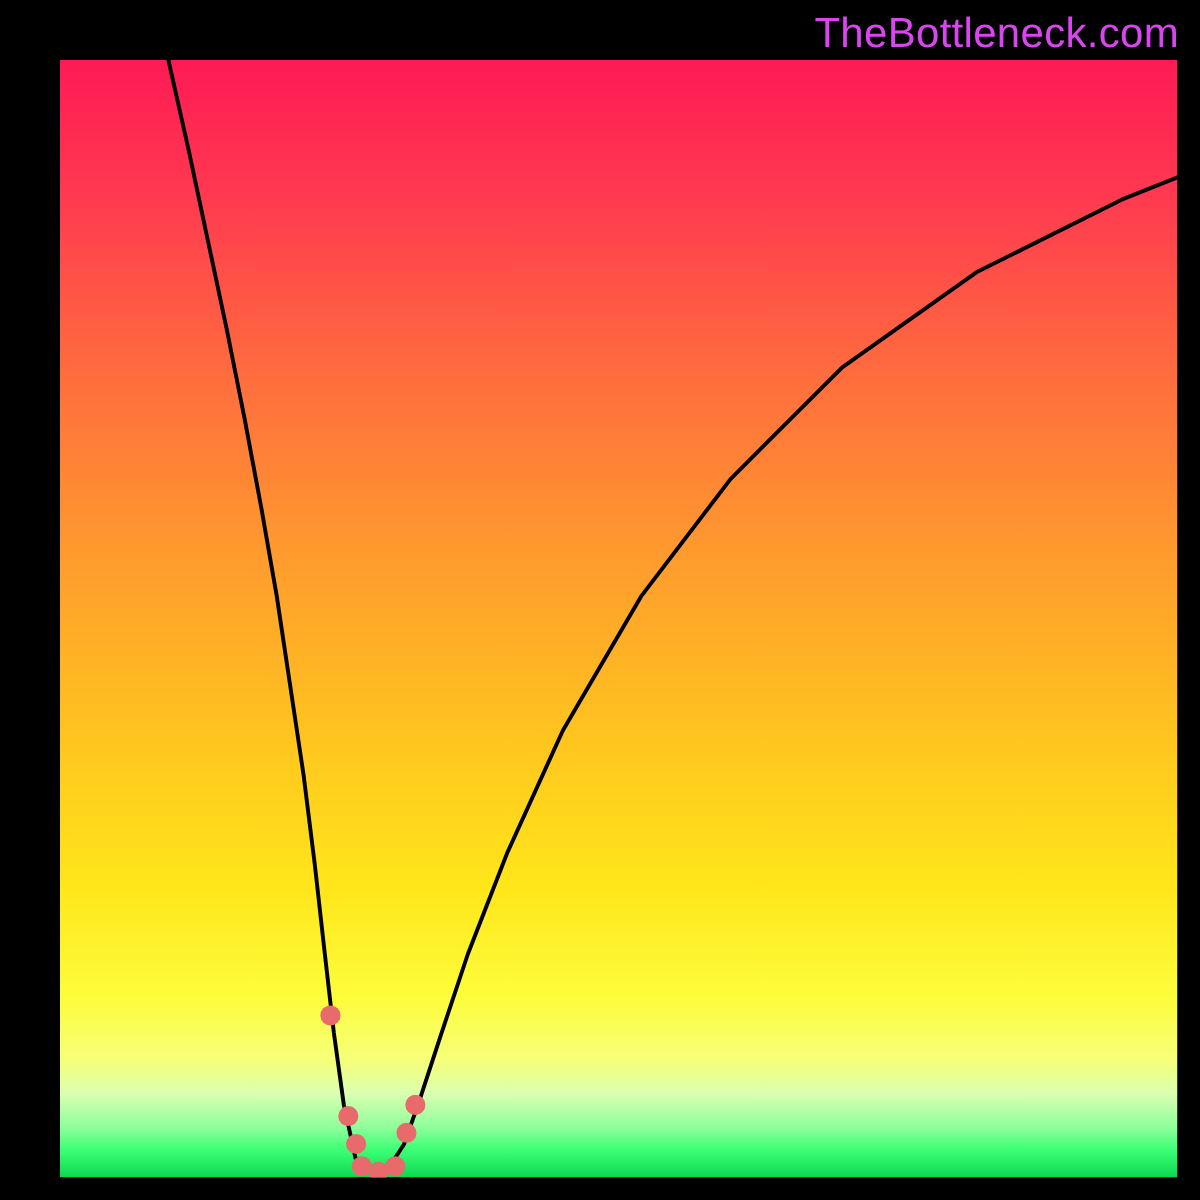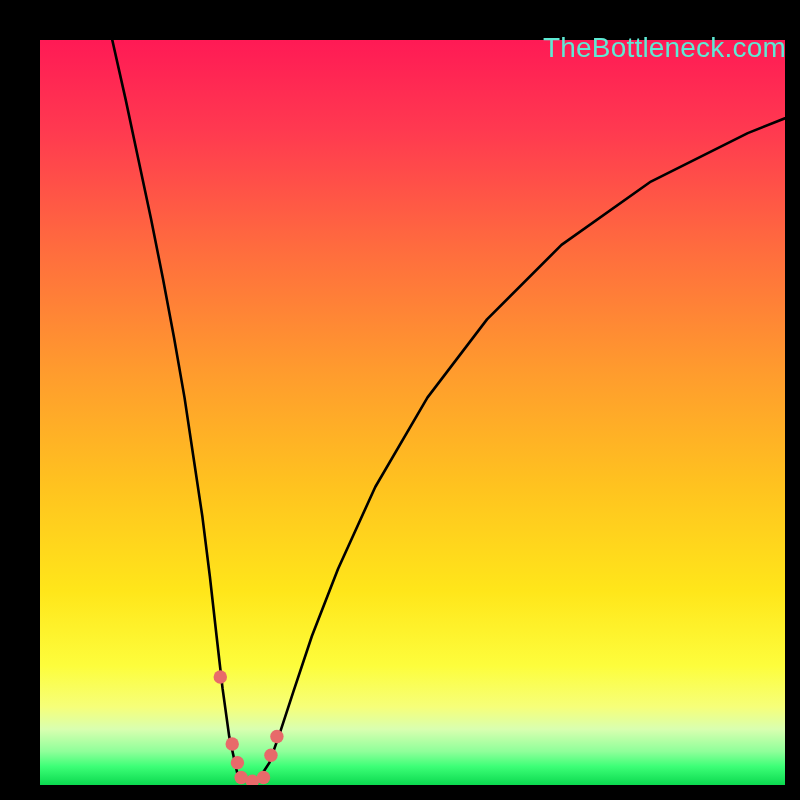--- a/index.html
+++ b/index.html
@@ -23,26 +23,25 @@
     position: absolute;
     left: 0;
     top: 0;
     width: 100%;
     height: 100%;
   }
   .watermark {
     position: absolute;
     top: 6px;
     right: 14px;
-    color: #5eead4;
+    color: #d946ef;
     font-size: 28px;
     font-weight: 400;
     letter-spacing: 0.2px;
     z-index: 5;
-    margin-top: 26px;
   }
   svg.curve {
     position: absolute;
     left: 0;
     top: 0;
     width: 100%;
     height: 100%;
     z-index: 3;
   }
   .marker {

